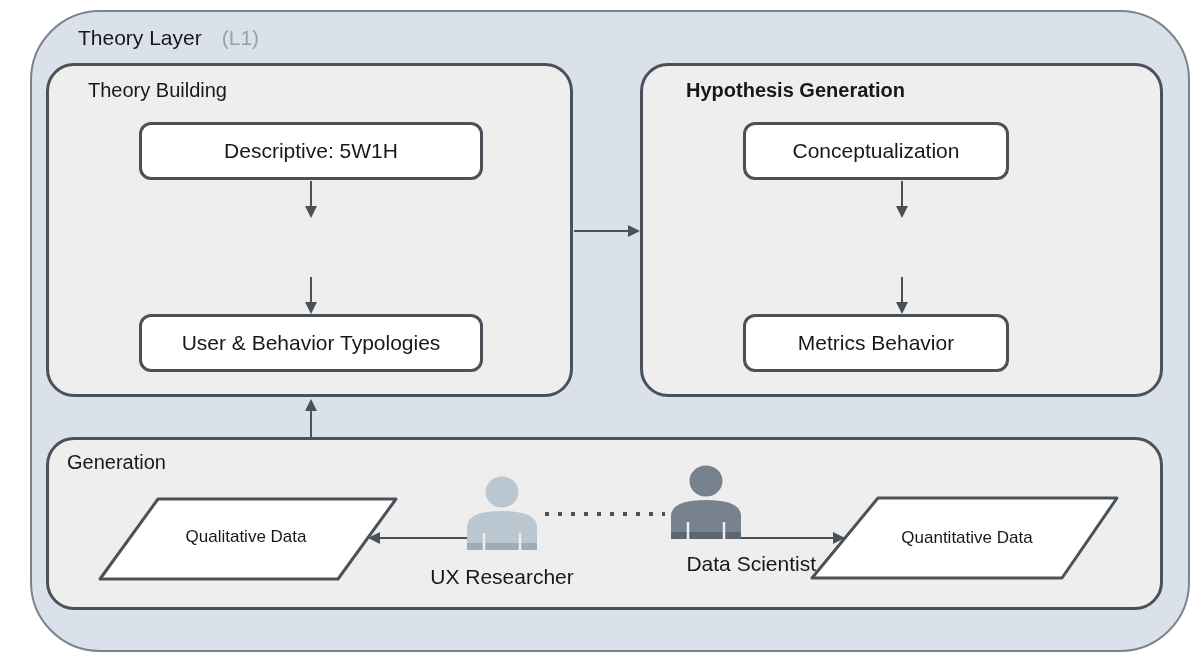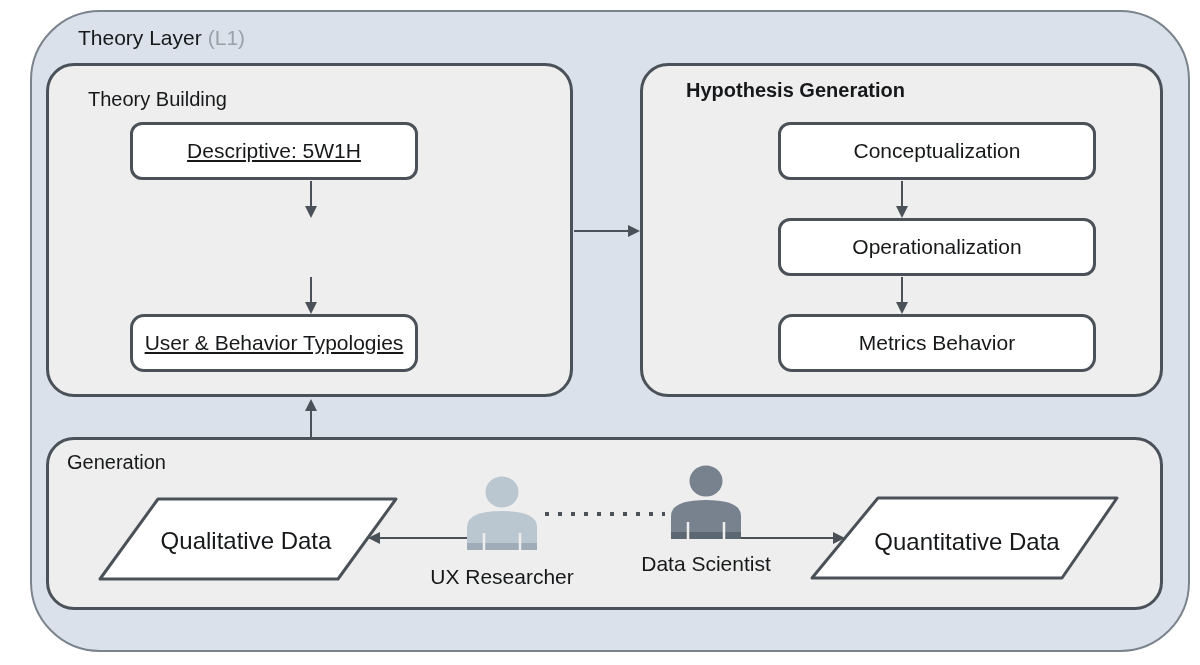--- a/index.html
+++ b/index.html
@@ -6,37 +6,37 @@
   body{font-family:"Liberation Sans",sans-serif;color:#16181a;}
   .canvas{position:relative;width:1200px;height:665px;background:#ffffff;overflow:hidden;}
   .outer-container{position:absolute;left:30px;top:10px;width:1160px;height:642px;
     background:#dae1ea;border:2px solid #7b838c;border-radius:70px;box-sizing:border-box;z-index:1;}
   .section{position:absolute;background:#eeeeee;border:3px solid #4a5158;border-radius:28px;
     box-sizing:border-box;z-index:2;}
   .sec-theory{left:46px;top:63px;width:527px;height:334px;}
   .sec-hypothesis{left:640px;top:63px;width:523px;height:334px;}
   .sec-exploration{left:46px;top:437px;width:1117px;height:173px;}
   .diagram-title{position:absolute;left:78px;top:26px;font-size:21px;z-index:5;white-space:nowrap;}
-  .diagram-title .muted{color:#9aa1a8;margin-left:6px;}
+  .diagram-title .muted{color:#9aa1a8;margin-left:20px;}
   .sec-label{position:absolute;font-size:20px;z-index:5;white-space:nowrap;}
-  .lbl-theory{left:88px;top:79px;margin-top:9px;}
+  .lbl-theory{left:88px;top:79px;}
   .lbl-hypothesis{left:686px;top:79px;font-weight:bold;}
   .lbl-exploration{left:67px;top:451px;}
   .node{position:absolute;display:flex;align-items:center;justify-content:center;
     background:#ffffff;border:3px solid #4a5158;border-radius:12px;box-sizing:border-box;
     font-size:21px;height:58px;z-index:3;white-space:nowrap;}
-  .tb-node{left:130px;width:288px;text-decoration:underline;}
-  .hg-node{left:778px;width:318px;}
-  .row1{top:122px;} .row2{top:218px;} .row3{top:314px;border-radius:14px;}
+  .tb-node{left:139px;width:344px;}
+  .hg-node{left:743px;width:266px;}
+  .row1{top:122px;} .row2{top:218px;} .row3{top:314px;}
   .overlay{position:absolute;left:0;top:0;z-index:4;pointer-events:none;}
-  .shape-label{position:absolute;z-index:5;font-size:24px;text-align:center;white-space:nowrap;}
+  .shape-label{position:absolute;z-index:5;font-size:17px;text-align:center;white-space:nowrap;}
   .lbl-qualitative{left:121px;top:527px;width:250px;}
   .lbl-quantitative{left:842px;top:528px;width:250px;}
   .lbl-ux{left:392px;top:565px;width:220px;font-size:21px;}
-  .lbl-ds{left:596px;top:552px;width:220px;font-size:21px;}
+  .lbl-ds{left:596px;top:552px;width:220px;font-size:21px;text-align:right;}
 </style>
 </head>
 <body>
 
 <div class="canvas">
 
   <div class="outer-container"></div>
 
   <div class="diagram-title">
     <span>Theory Layer</span><span class="muted">(L1)</span>
@@ -47,21 +47,20 @@
   <div class="section sec-exploration"></div>
 
   <div class="sec-label lbl-theory">Theory Building</div>
   <div class="sec-label lbl-hypothesis">Hypothesis Generation</div>
   <div class="sec-label lbl-exploration">Generation</div>
 
   <div class="node tb-node row1">Descriptive: 5W1H</div>
   <div class="node tb-node row3">User &amp; Behavior Typologies</div>
 
   <div class="node hg-node row1">Conceptualization</div>
-  <div class="node hg-node row2">Operationalization</div>
   <div class="node hg-node row3">Metrics Behavior</div>
 
   <svg class="overlay" width="1200" height="665" viewBox="0 0 1200 665">
 
     <polygon points="158,499 396,499 338,579 100,579" fill="#ffffff" stroke="#4a5158" stroke-width="3" stroke-linejoin="round"></polygon>
     <polygon points="878,498 1117,498 1062,578 812,578" fill="#ffffff" stroke="#4a5158" stroke-width="3" stroke-linejoin="round"></polygon>
 
     <g stroke="#4a5158" stroke-width="2">
       <g>
         <line x1="311" y1="181" x2="311" y2="206"></line>

